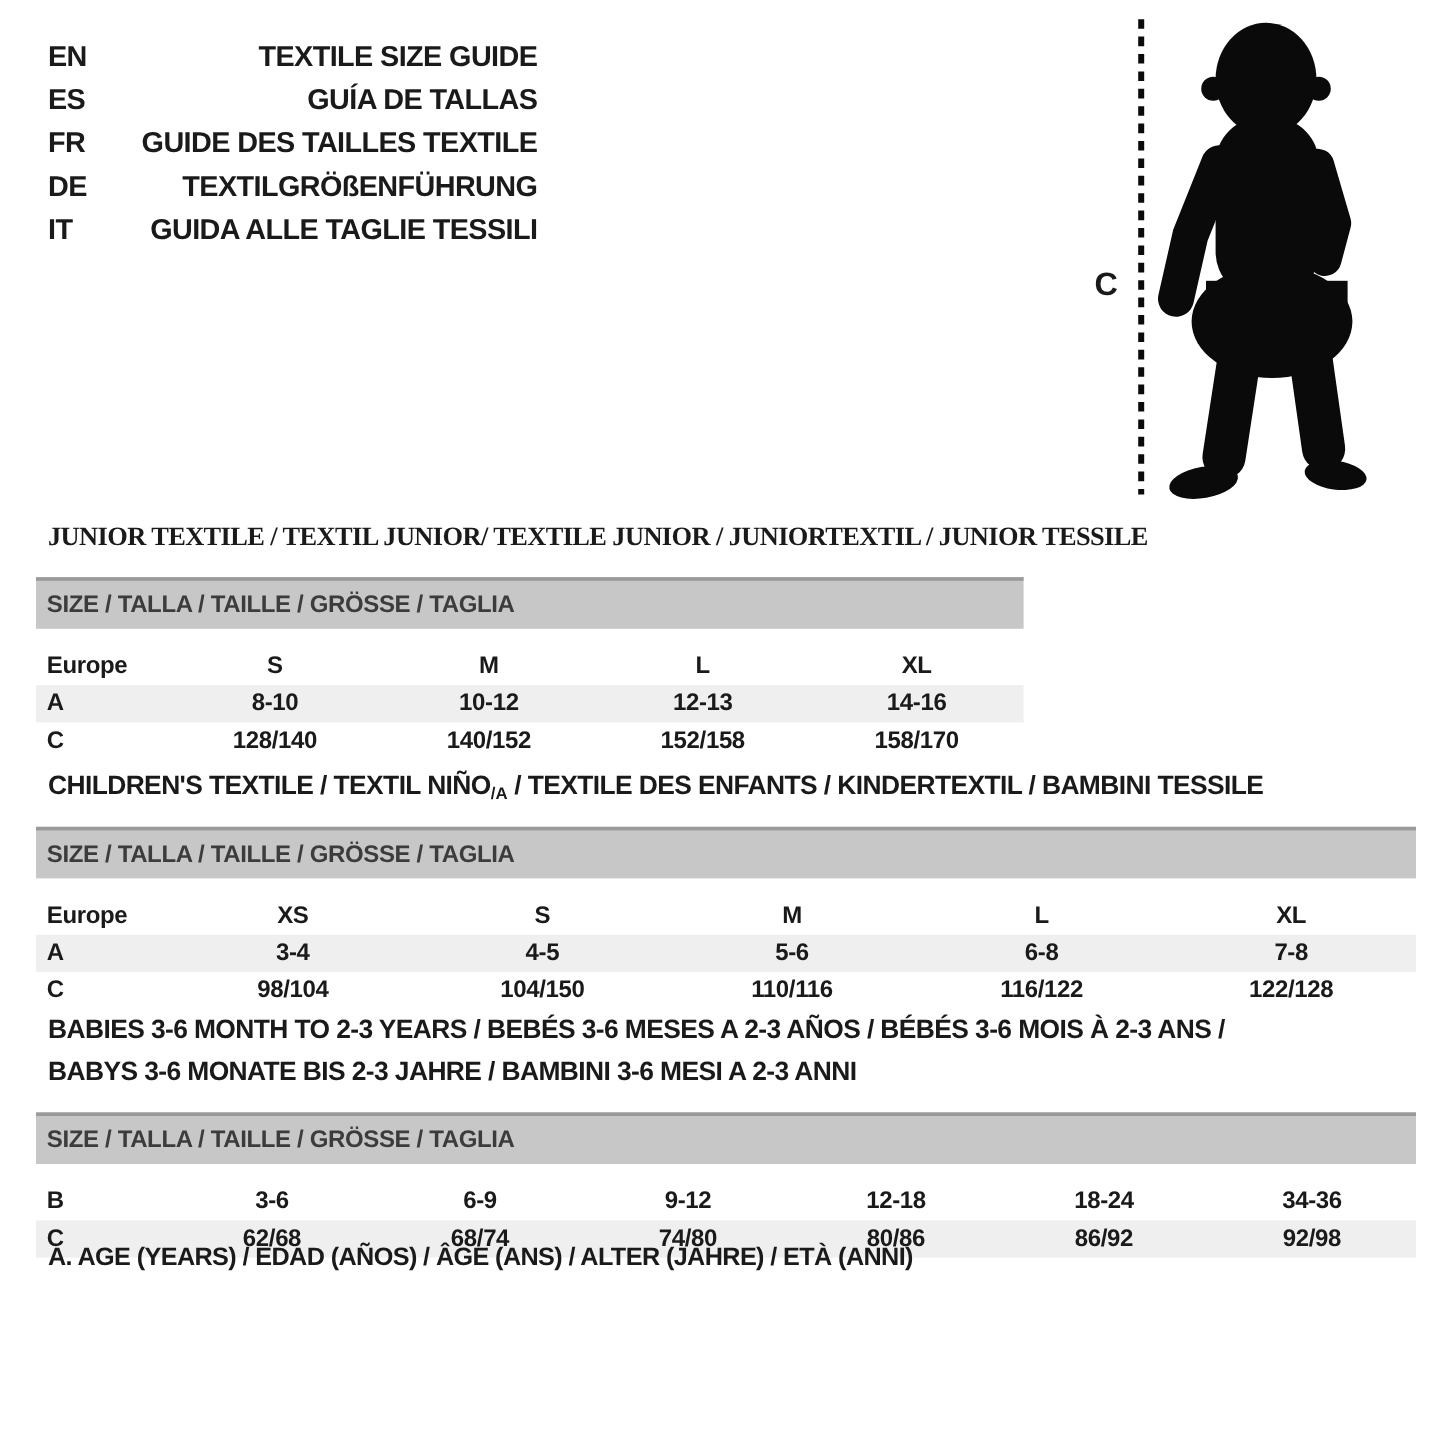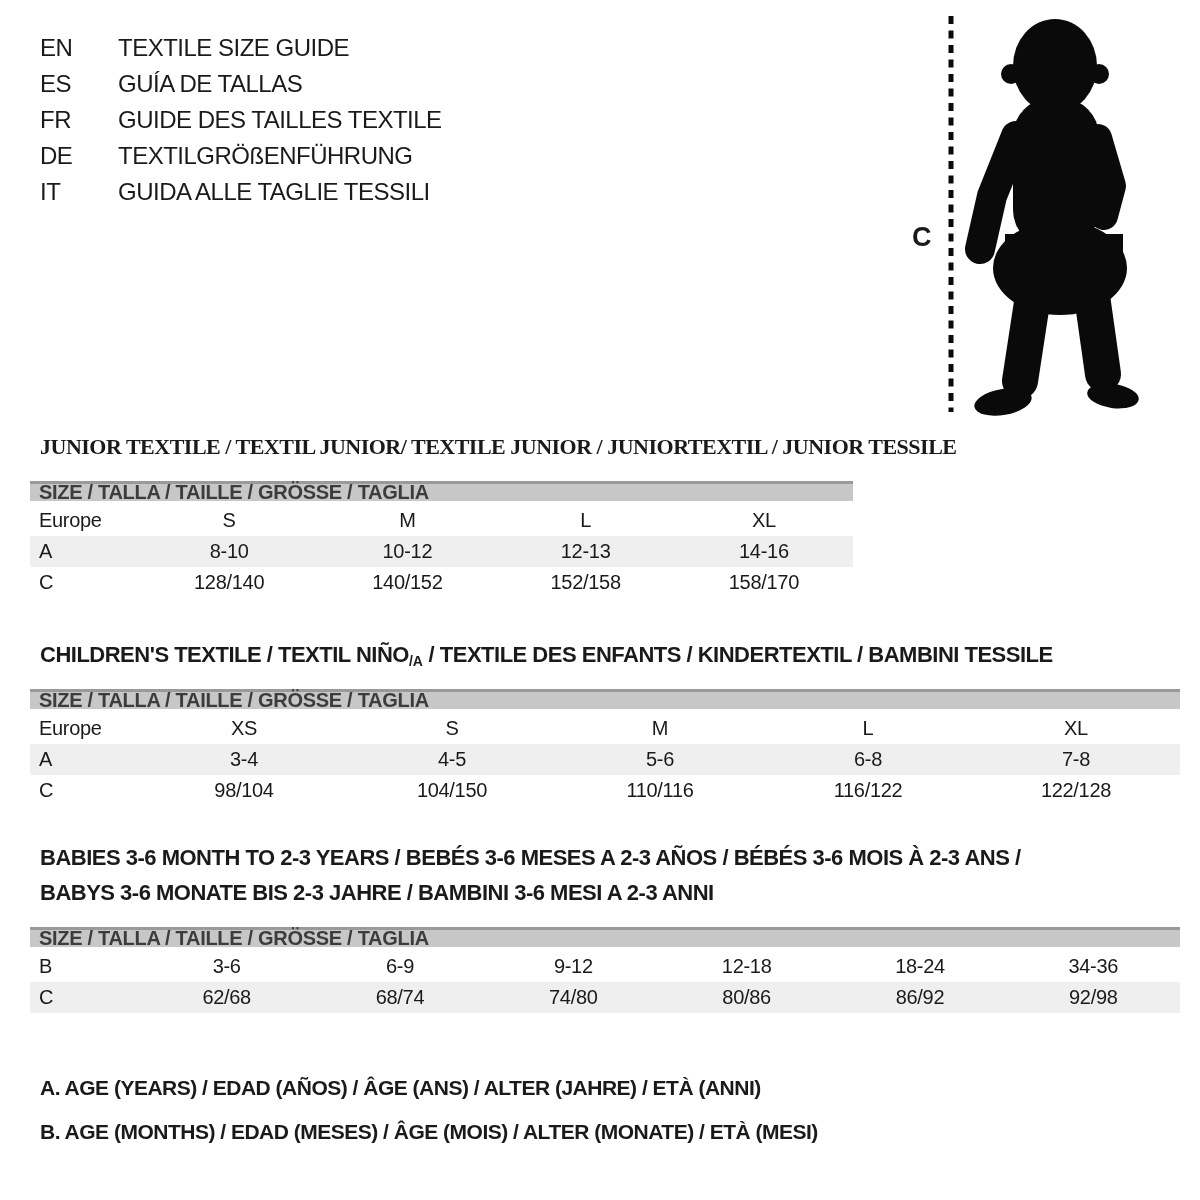--- a/index.html
+++ b/index.html
@@ -14,58 +14,58 @@
   body {
     position: relative;
     font-family: "Liberation Sans", sans-serif;
     color: var(--text);
     overflow: hidden;
   }
 
   
   .lang-block { position: absolute; top: 30px; left: 40px; }
   .lang-row { display: flex; height: 36px; align-items: center;
-              font-size: 24px; font-weight: 400; letter-spacing: -0.5px; }
+              font-size: 24px; font-weight: 700; letter-spacing: -0.5px; justify-content: space-between; }
   .lang-code { width: 78px; }
 
   
   .figure { position: absolute; left: 900px; top: 6px; width: 290px; height: 415px; }
   .figure svg { display: block; }
 
   
   .section-heading {
     position: absolute; left: 40px;
     font-size: 22px; font-weight: 700; letter-spacing: -0.5px;
     white-space: nowrap;
   }
   .subscript { font-size: 14px; vertical-align: -4px; letter-spacing: 0; }
 
   .size-table { position: absolute; left: 30px; }
   .size-bar {
-    height: 20px; background: var(--bar-bg); border-top: 3px solid var(--bar-edge);
+    height: 43px; background: var(--bar-bg); border-top: 3px solid var(--bar-edge);
     display: flex; align-items: center; padding-left: 9px;
     font-size: 20px; font-weight: 700; color: #3c3c3c; letter-spacing: -0.3px;
-    margin-bottom: 4px;
+    margin-bottom: 16px;
   }
   .t-row { display: flex; height: 31px; align-items: center;
-           font-size: 20px; font-weight: 400; letter-spacing: -0.3px; }
+           font-size: 20px; font-weight: 700; letter-spacing: -0.3px; }
   .t-row.alt { background: var(--alt-row-bg); }
   .t-label { width: 110px; padding-left: 9px; flex: none; }
   .t-cell { flex: 1; text-align: center; }
 
   #junior-table  { top: 481px; width: 823px; }
   #junior-heading { top: 434px; font-family: Liberation Serif, serif; }
   #children-table { top: 689px; width: 1150px; }
   #children-heading { top: 642px; }
   #babies-heading-1 { top: 845px; }
   #babies-heading-2 { top: 880px; }
   #babies-table { top: 927px; width: 1150px; }
 
   
-  .notes { position: absolute; left: 40px; top: 1066px; }
+  .notes { position: absolute; left: 40px; top: 1026px; }
   .note-line { height: 44px; display: flex; align-items: center;
                font-size: 21px; font-weight: 700; letter-spacing: -0.5px; }
 </style>
 </head>
 <body>
 
 <div class="lang-block">
   <div class="lang-row">
     <span class="lang-code">EN</span>
     <span class="lang-title">TEXTILE SIZE GUIDE</span>
@@ -190,14 +190,13 @@
     <span class="t-cell">68/74</span>
     <span class="t-cell">74/80</span>
     <span class="t-cell">80/86</span>
     <span class="t-cell">86/92</span>
     <span class="t-cell">92/98</span>
   </div>
 </div>
 
 <div class="notes">
   <div class="note-line">A. AGE (YEARS) / EDAD (AÑOS) / ÂGE (ANS) / ALTER (JAHRE) / ETÀ (ANNI)</div>
-  <div class="note-line">B. AGE (MONTHS) / EDAD (MESES) / ÂGE (MOIS) / ALTER (MONATE) / ETÀ (MESI)</div>
 </div>
 
 </body></html>

